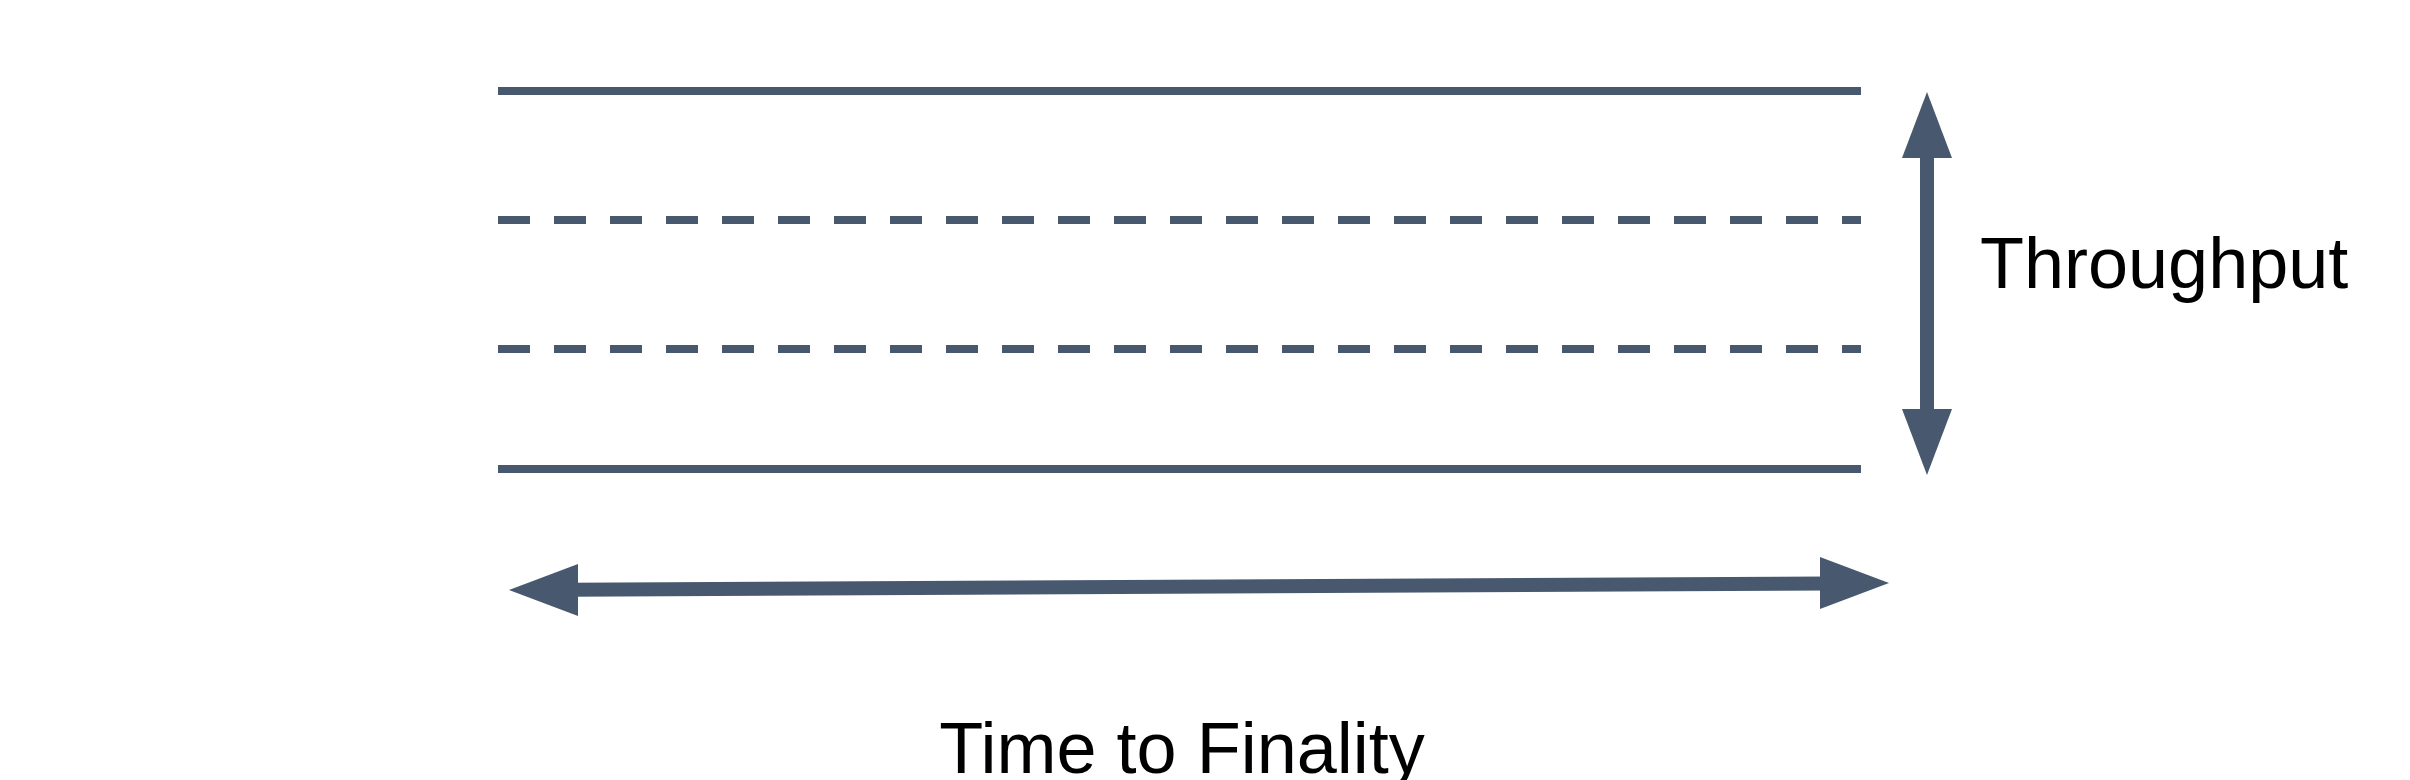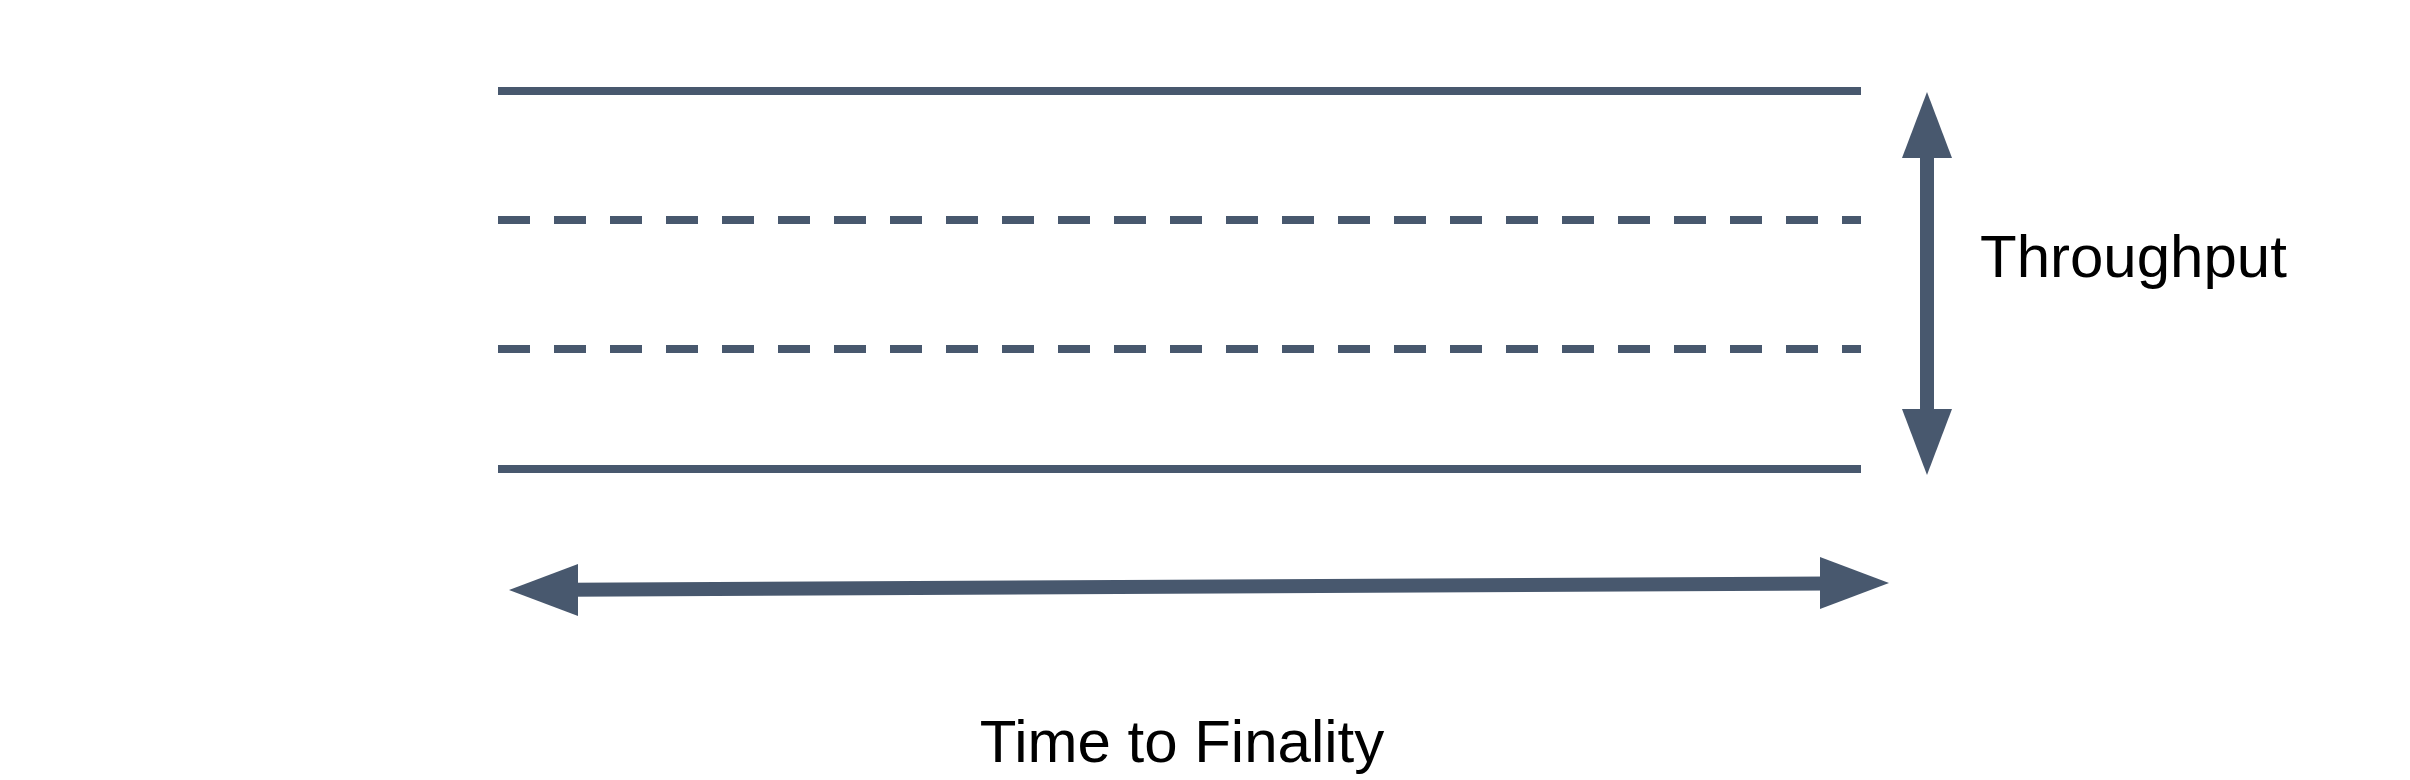--- a/index.html
+++ b/index.html
@@ -27,21 +27,21 @@
     top: 0;
     width: 2410px;
     height: 780px;
     display: block;
   }
   .diagram-svg .stroke { stroke: var(--shape-color); }
   .diagram-svg .fill   { fill:   var(--shape-color); }
   .label {
     position: absolute;
     color: var(--label-color);
-    font-size: 60px;
+    font-size: 72px;
     line-height: 1;
     white-space: nowrap;
   }
   .label-throughput {
     left: 1980px;
     top: 227px;
   }
   .label-ttf {
     left: 1182px;
     top: 680px;

